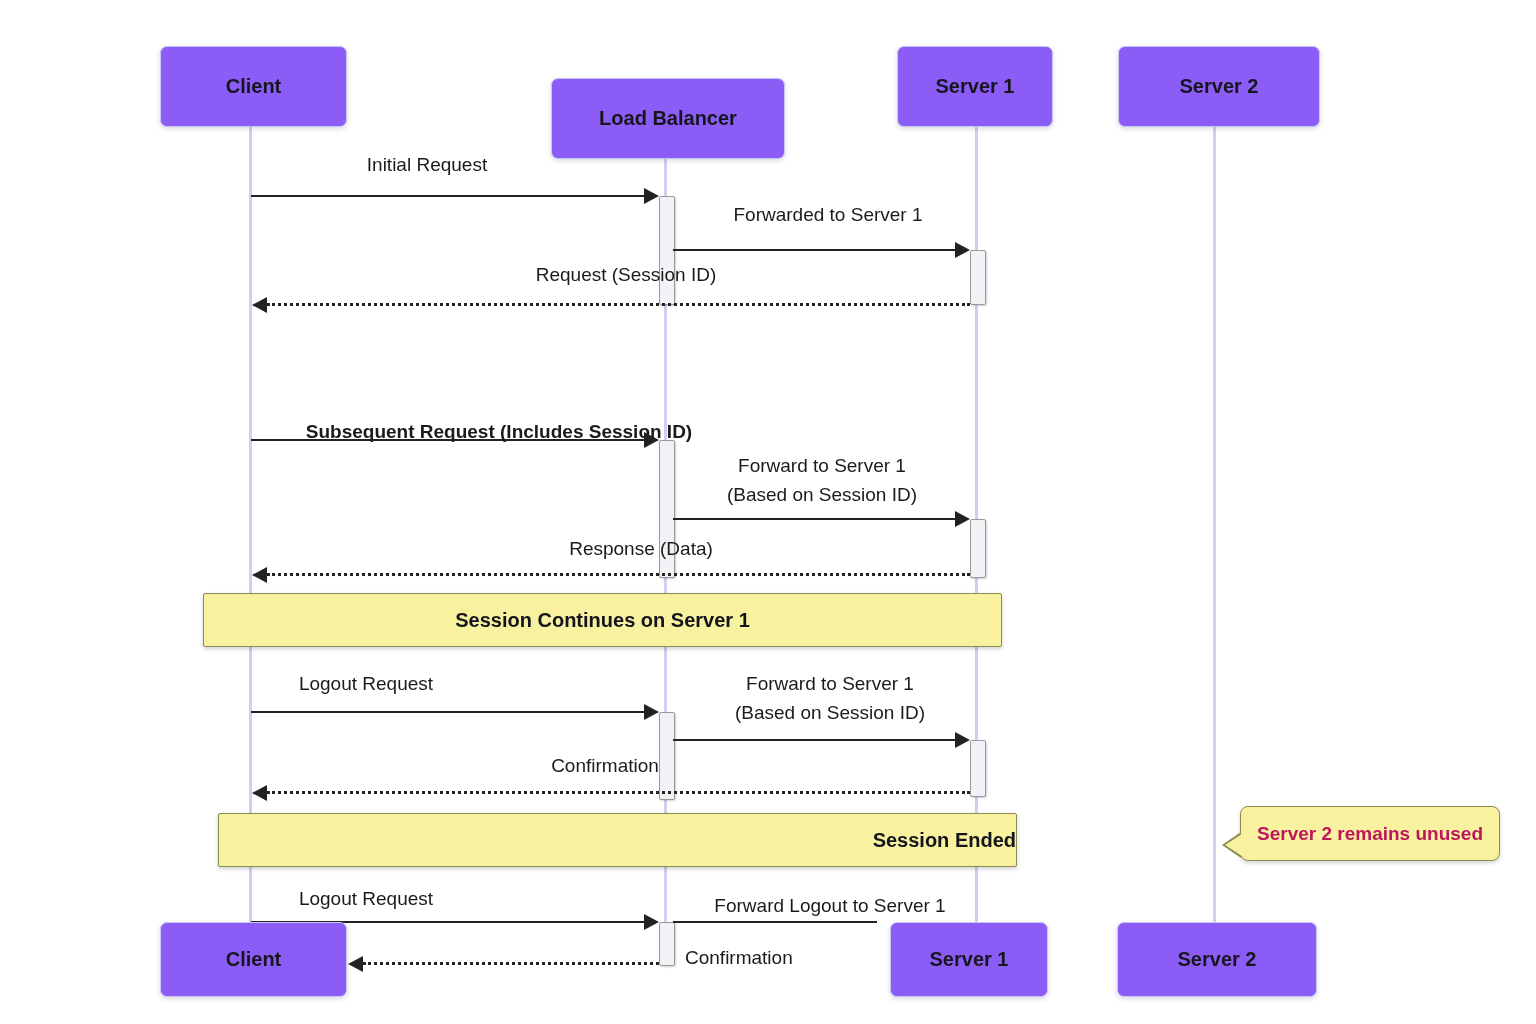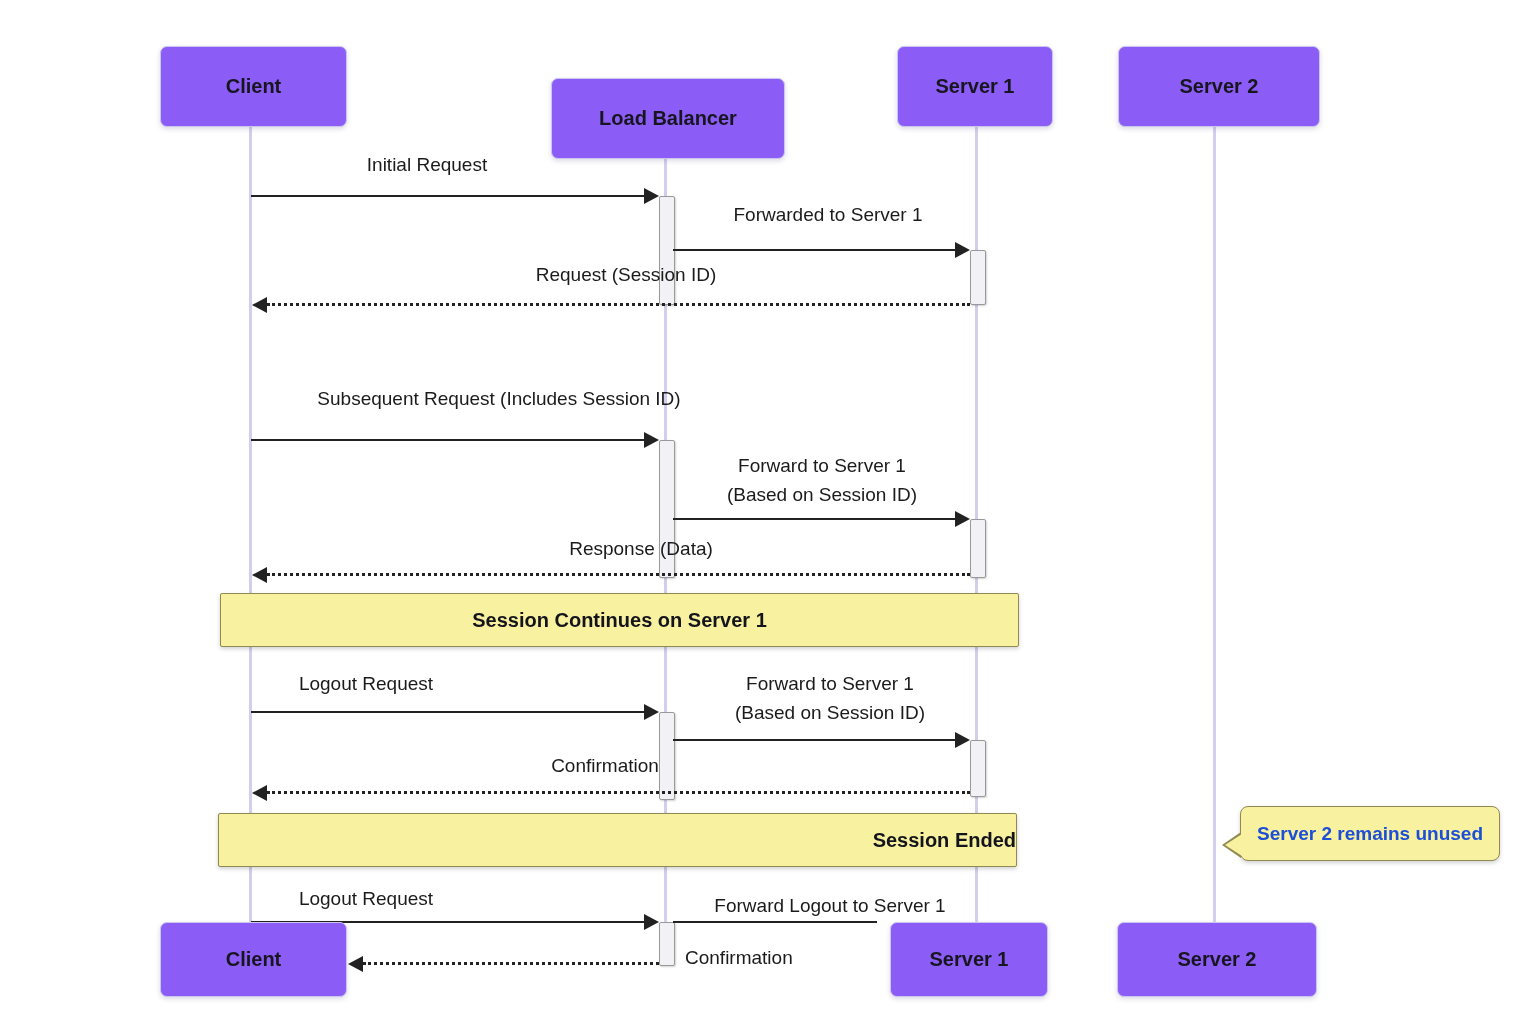--- a/index.html
+++ b/index.html
@@ -30,21 +30,21 @@
   }
   .msg.noshift{transform:none;text-align:left;}
   .note{
     position:absolute;background:#f8f1a0;border:1px solid #8f8a52;border-radius:2px;
     display:flex;align-items:center;justify-content:center;
     font-size:20px;font-weight:700;color:#14141c;
     box-shadow:0 2px 4px rgba(0,0,0,.18);
   }
   .callout{
     position:absolute;background:#f8f1a0;border:1px solid #8f8a52;border-radius:8px;
-    padding:12px 16px;font-size:19px;font-weight:600;line-height:29px;color:#1d4ed8;
+    padding:12px 16px;font-size:19px;font-weight:600;line-height:29px;color:#be185d;
     box-shadow:0 2px 4px rgba(0,0,0,.18);white-space:nowrap;
   }
   .callout .tail-border{
     position:absolute;left:-19px;top:25px;width:0;height:0;
     border-top:13px solid transparent;border-bottom:13px solid transparent;border-right:19px solid #8f8a52;
   }
   .callout .tail-fill{
     position:absolute;left:-16px;top:27px;width:0;height:0;
     border-top:11px solid transparent;border-bottom:11px solid transparent;border-right:17px solid #f8f1a0;
   }
@@ -73,36 +73,36 @@
 
   <div class="msg" style="left:828px;top:200px;">Forwarded to Server 1</div>
   <div class="line" style="left:673px;top:249px;width:282px;"></div>
   <div class="head right" style="left:955px;top:242px;"></div>
 
   <div class="msg" style="left:626px;top:260px;">Request (Session ID)</div>
   <div class="line dotted" style="left:267px;top:303px;width:703px;"></div>
   <div class="head left" style="left:252px;top:297px;"></div>
 
 
-  <div class="msg" style="left:499px;top:384px;">Subsequent Request (Includes Session ID)</div>
+  <div class="msg" style="left:499px;top:417px;font-weight:bold;">Subsequent Request (Includes Session ID)</div>
   <div class="line" style="left:251px;top:439px;width:393px;"></div>
   <div class="head right" style="left:644px;top:432px;"></div>
 
   <div class="msg" style="left:822px;top:451px;">
     <div>Forward to Server 1</div>
     <div>(Based on Session ID)</div>
   </div>
   <div class="line" style="left:673px;top:518px;width:282px;"></div>
   <div class="head right" style="left:955px;top:511px;"></div>
 
   <div class="msg" style="left:641px;top:534px;">Response (Data)</div>
   <div class="line dotted" style="left:267px;top:573px;width:703px;"></div>
   <div class="head left" style="left:252px;top:567px;"></div>
 
-  <div class="note" style="left:220px;top:593px;width:797px;height:52px;text-align:right;">
+  <div class="note" style="left:203px;top:593px;width:797px;height:52px;text-align:right;">
     <span>Session Continues on Server 1</span>
   </div>
 
   <div class="msg" style="left:366px;top:669px;">Logout Request</div>
   <div class="line" style="left:251px;top:711px;width:393px;"></div>
   <div class="head right" style="left:644px;top:704px;"></div>
 
   <div class="msg" style="left:830px;top:669px;">
     <div>Forward to Server 1</div>
     <div>(Based on Session ID)</div>

